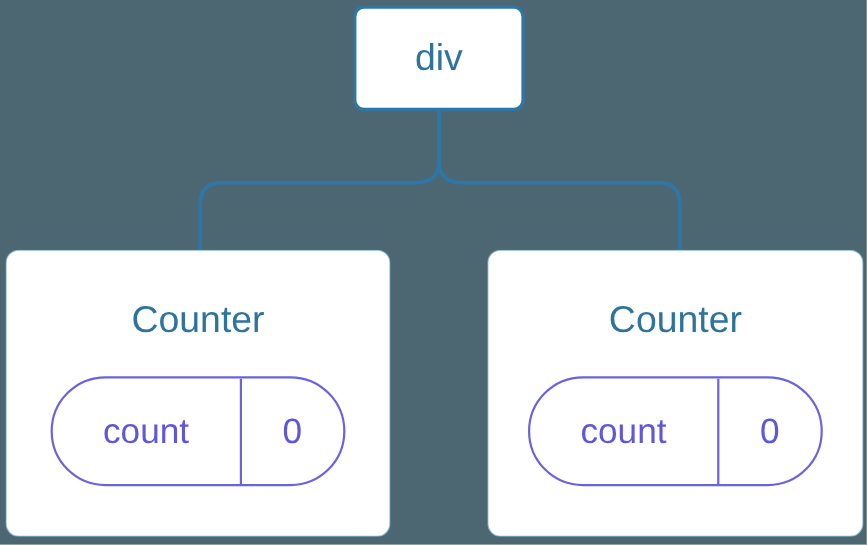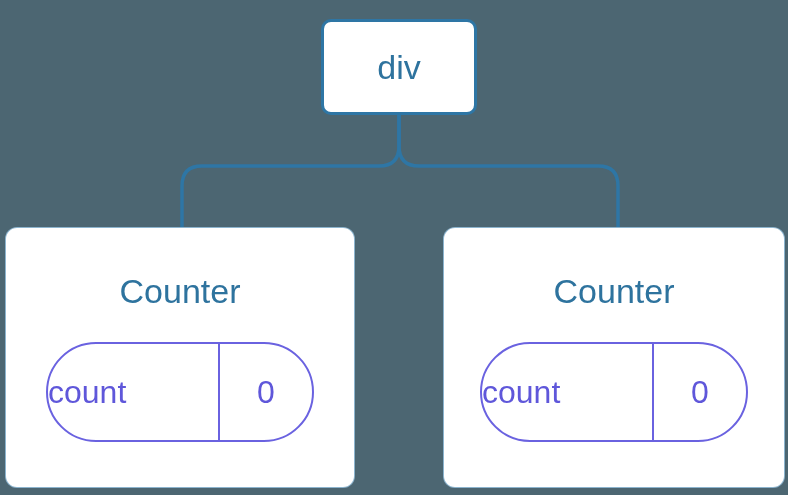--- a/index.html
+++ b/index.html
@@ -22,21 +22,21 @@
     pointer-events: none;
   }
   .connector-svg path {
     fill: none;
     stroke: var(--connector, #2e76a5);
     stroke-width: 3.5;
   }
   .root-node {
     position: absolute;
     left: 321px;
-    top: 19px;
+    top: 5px;
     width: 156px;
     height: 96px;
     box-sizing: border-box;
     background: var(--card_fill, #ffffff);
     border: 3px solid var(--node_border, #2e76a5);
     border-radius: 10px;
     display: flex;
     align-items: center;
     justify-content: center;
     z-index: 1;
@@ -76,20 +76,21 @@
     border: 2px solid var(--state_accent, #6a62e0);
     border-radius: 50px;
     display: flex;
     overflow: hidden;
     background: var(--card_fill, #ffffff);
   }
   .state-name-cell {
     flex: 0 0 65%;
     display: flex;
     align-items: center;
+    justify-content: center;
     border-right: 2px solid var(--state_accent, #6a62e0);
     box-sizing: border-box;
   }
   .state-value-cell {
     flex: 1 1 auto;
     display: flex;
     align-items: center;
     justify-content: center;
   }
   .state-text {

